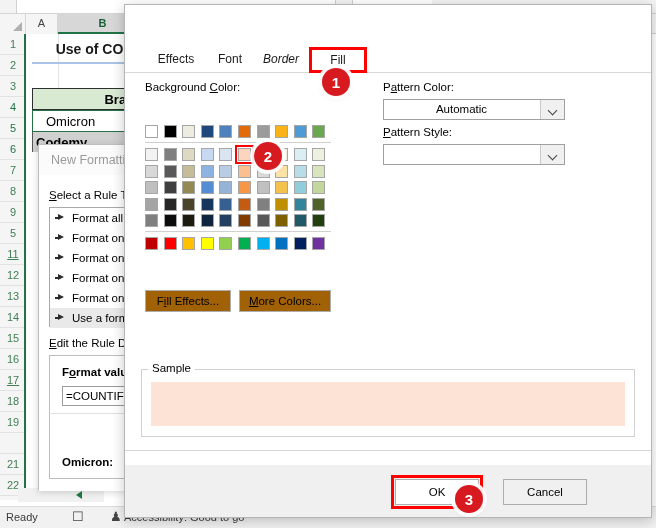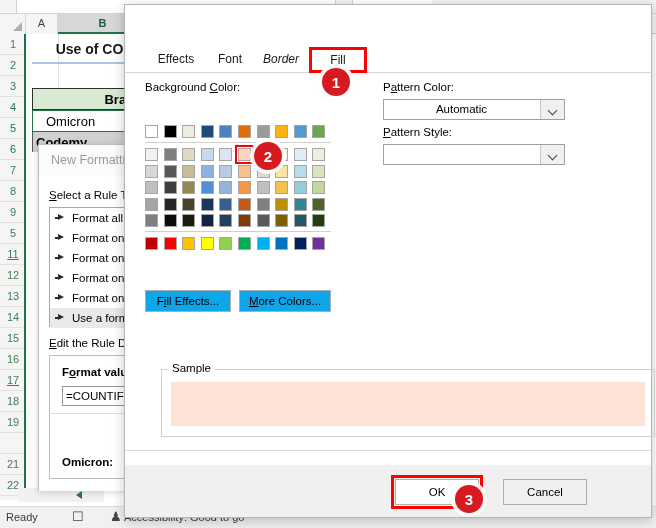--- a/index.html
+++ b/index.html
@@ -219,21 +219,21 @@
   }
   .palette .sep{ position:absolute; left:0; top:17px; width:186px; height:1px; background:#d0d0d0;}
   .palette .sep2{ position:absolute; left:0; top:106px; width:186px; height:1px; background:#d0d0d0;}
 
   .sw-selected{
     position:absolute; width:19px; height:19px; border:2px solid #ff0000; background:transparent;
     pointer-events:none;
   }
 
   .fx-btn{
-    position:absolute; top:217px; height:22px; background:#0ea5e9; border:1px solid #adadad;
+    position:absolute; top:217px; height:22px; background:#a16207; border:1px solid #adadad;
     font-size:11.5px; color:#000; text-align:center; line-height:20px; cursor:default;
   }
   .fx-btn u{ text-decoration:underline; }
   #fill-effects-button{ left:20px; width:86px; }
   #more-colors-button{ left:114px; width:92px; }
 
   .pc-label{ position:absolute; left:258px; top:8px; }
   .pc-combo{
     position:absolute; left:258px; top:26px; width:182px; height:21px;
     background:#ffffff; border:1px solid #a0a0a0;
@@ -265,21 +265,20 @@
   }
   .ps-combo .arrow:after{
     content:""; position:absolute; left:8px; top:7px; width:6px;height:6px;
     border-left:1.5px solid #444; border-bottom:1.5px solid #444; transform:rotate(-45deg);
   }
 
   
   .sample-group{
     position:absolute; left:16px; top:296px; width:494px; height:68px;
     border:1px solid #d0d0d0;
-    margin-left:20px;
   }
   .sample-legend{
     position:absolute; left:6px; top:-8px; background:#ffffff; padding:0 4px;
     font-size:11.5px; color:#000;
   }
   .sample-fill{
     position:absolute; left:9px; top:12px; width:474px; height:44px;
   }
 
   .clear-btn{

